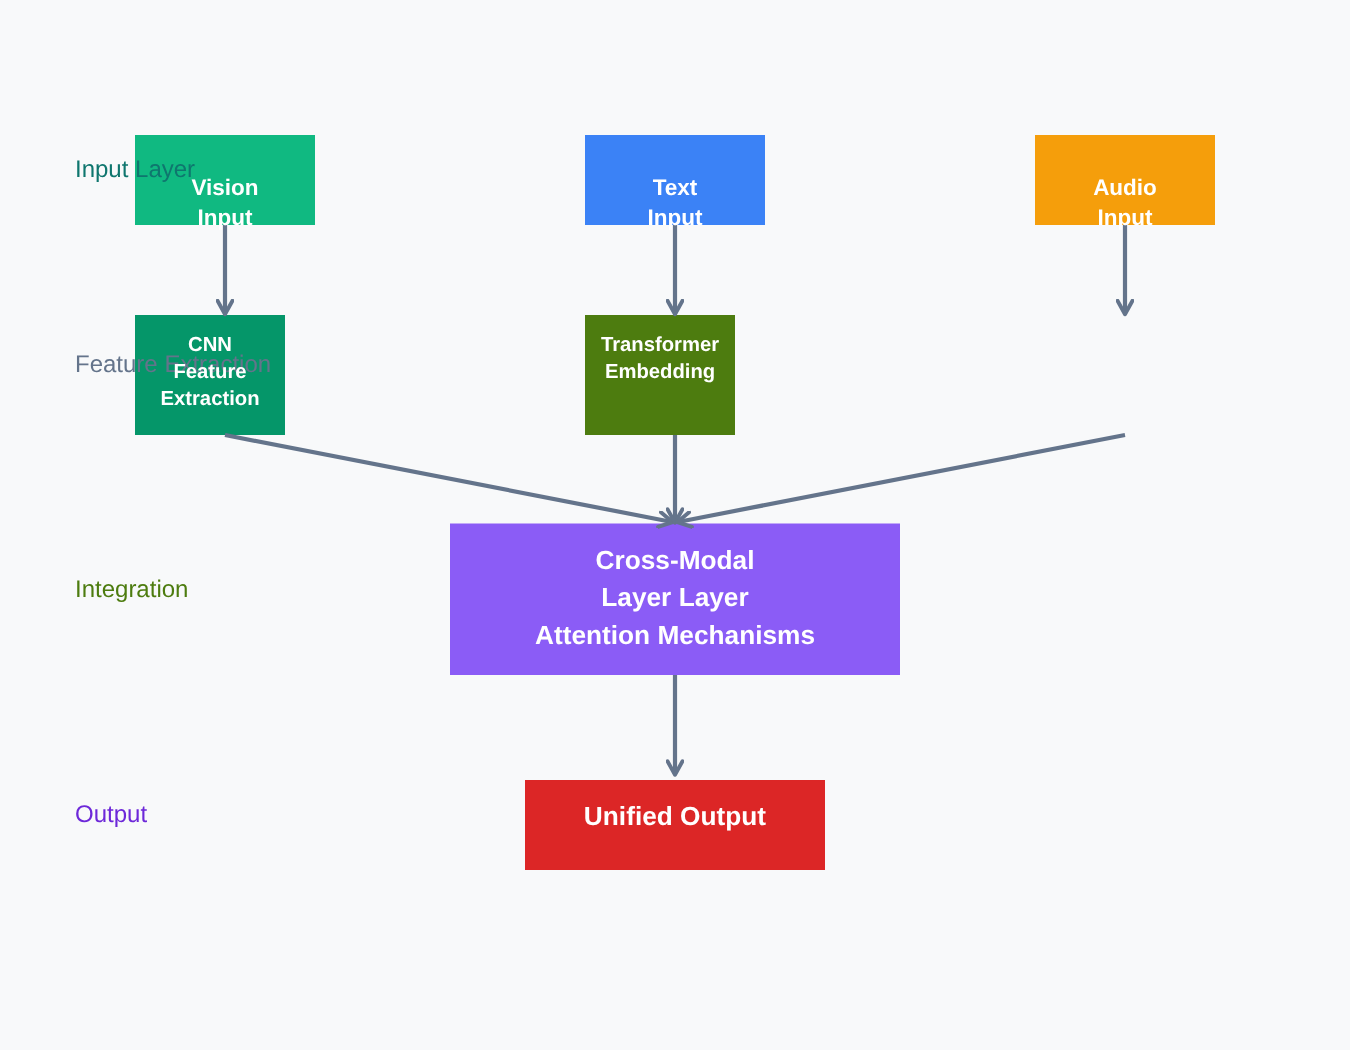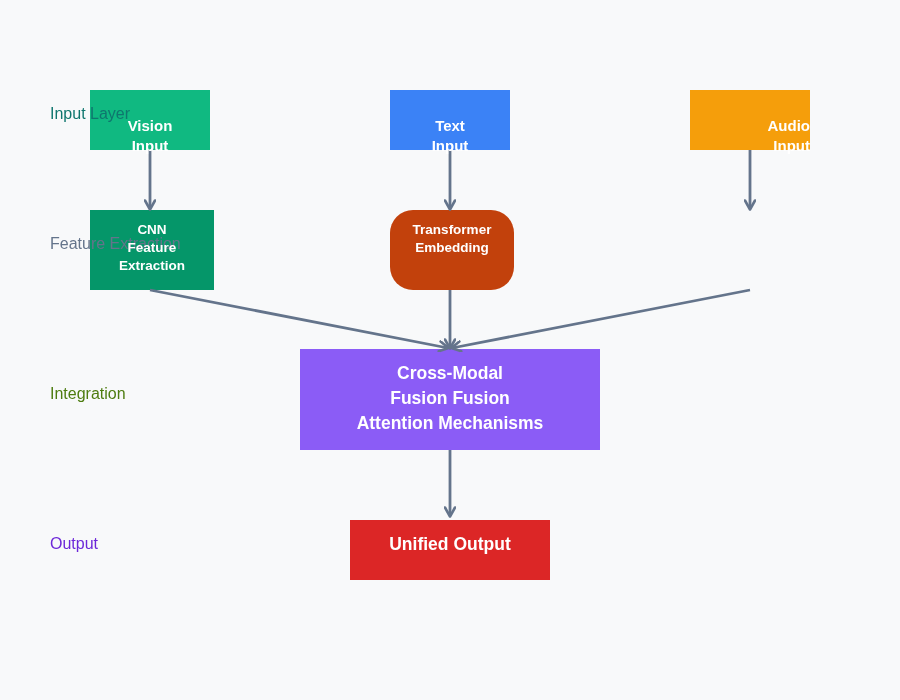--- a/index.html
+++ b/index.html
@@ -41,21 +41,21 @@
     color: #ffffff;
     font-weight: bold;
   }
   .node span { display: block; position: relative; z-index: 3; }
 
   .n-row1 { top: 90px; width: 120px; height: 60px; padding-top: 26px; font-size: 15px; line-height: 20px; }
   .n-vision       { left: 90px;  }
   .n-text         { left: 390px; }
   .n-audio        { left: 690px; }
 
-  .n-row2 { top: 210px; width: 124px; height: 80px; padding-top: 11px; font-size: 13.5px; line-height: 18px; }
+  .n-row2 { top: 210px; width: 100px; height: 80px; padding-top: 11px; font-size: 13.5px; line-height: 18px; }
   .n-cnn          { left: 90px;  }
   .n-transformer  { left: 390px; }
   .n-spectrogram  { left: 690px; }
 
   .n-fusion {
     left: 300px; top: 349px; width: 300px; height: 101px;
     padding-top: 12px; font-size: 17.5px; line-height: 25px;
   }
   .n-output {
     left: 350px; top: 520px; width: 200px; height: 60px;
@@ -83,40 +83,40 @@
   <div class="node n-row1 n-vision" style="background: rgb(16, 185, 129);">
     <span>Vision</span>
     <span>Input</span>
   </div>
 
   <div class="node n-row1 n-text" style="background: rgb(59, 130, 246);">
     <span>Text</span>
     <span>Input</span>
   </div>
 
-  <div class="node n-row1 n-audio" style="background: rgb(245, 158, 11); text-align: right;">
+  <div class="node n-row1 n-audio" style="background: rgb(245, 158, 11);">
     <span>Audio</span>
     <span>Input</span>
   </div>
 
   <div class="node n-row2 n-cnn" style="background: rgb(5, 150, 105);">
     <span>CNN</span>
     <span>Feature</span>
     <span>Extraction</span>
   </div>
 
-  <div class="node n-row2 n-transformer" style="background: #c2410c; border-radius: 23px;">
+  <div class="node n-row2 n-transformer" style="background: #4d7c0f;">
     <span>Transformer</span>
     <span>Embedding</span>
   </div>
 
 
   <div class="node n-fusion" style="background: rgb(139, 92, 246);">
     <span>Cross-Modal</span>
-    <span>Fusion Fusion</span>
+    <span>Layer Layer</span>
     <span>Attention Mechanisms</span>
   </div>
 
   <div class="node n-output" style="background: rgb(220, 38, 38);">
     <span>Unified Output</span>
   </div>
 
   <svg class="arrows" viewBox="0 0 900 700" style="color: rgb(100, 116, 139);">
     <defs>
       <marker id="ah" viewBox="0 0 12 12" refX="10" refY="6" markerWidth="12" markerHeight="12" markerUnits="userSpaceOnUse" orient="auto">

